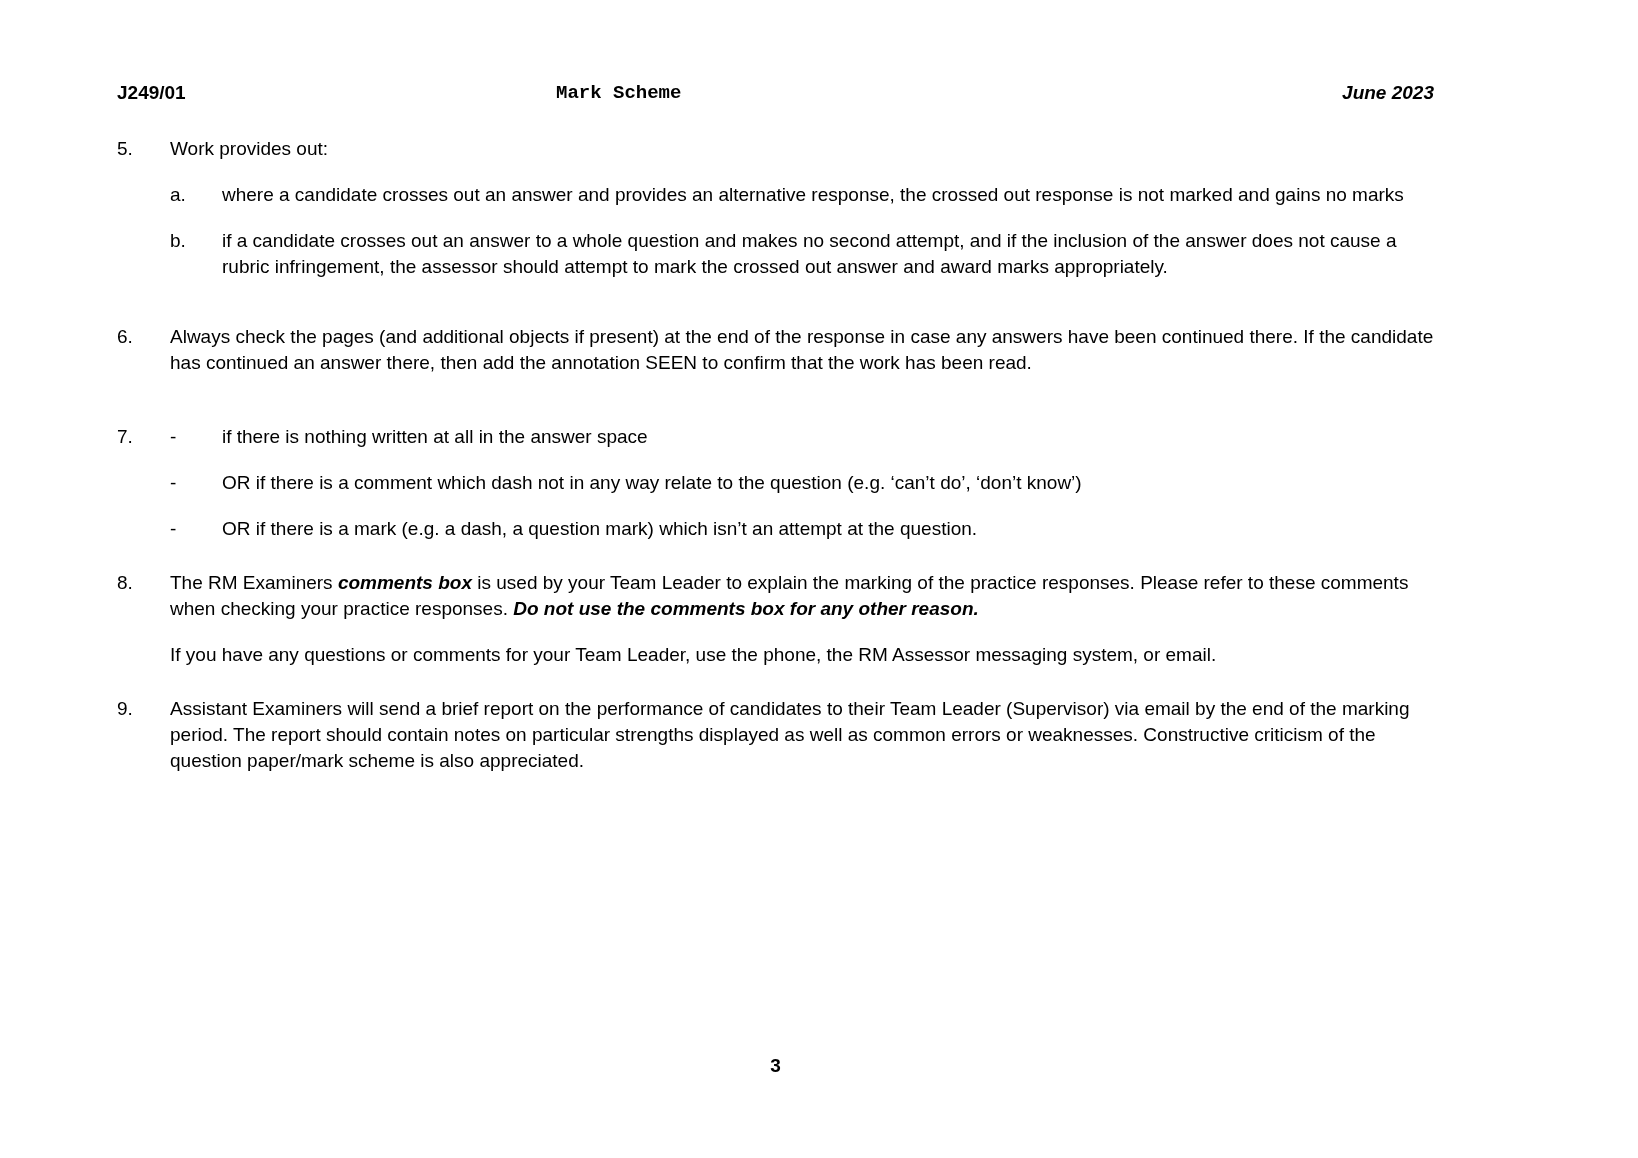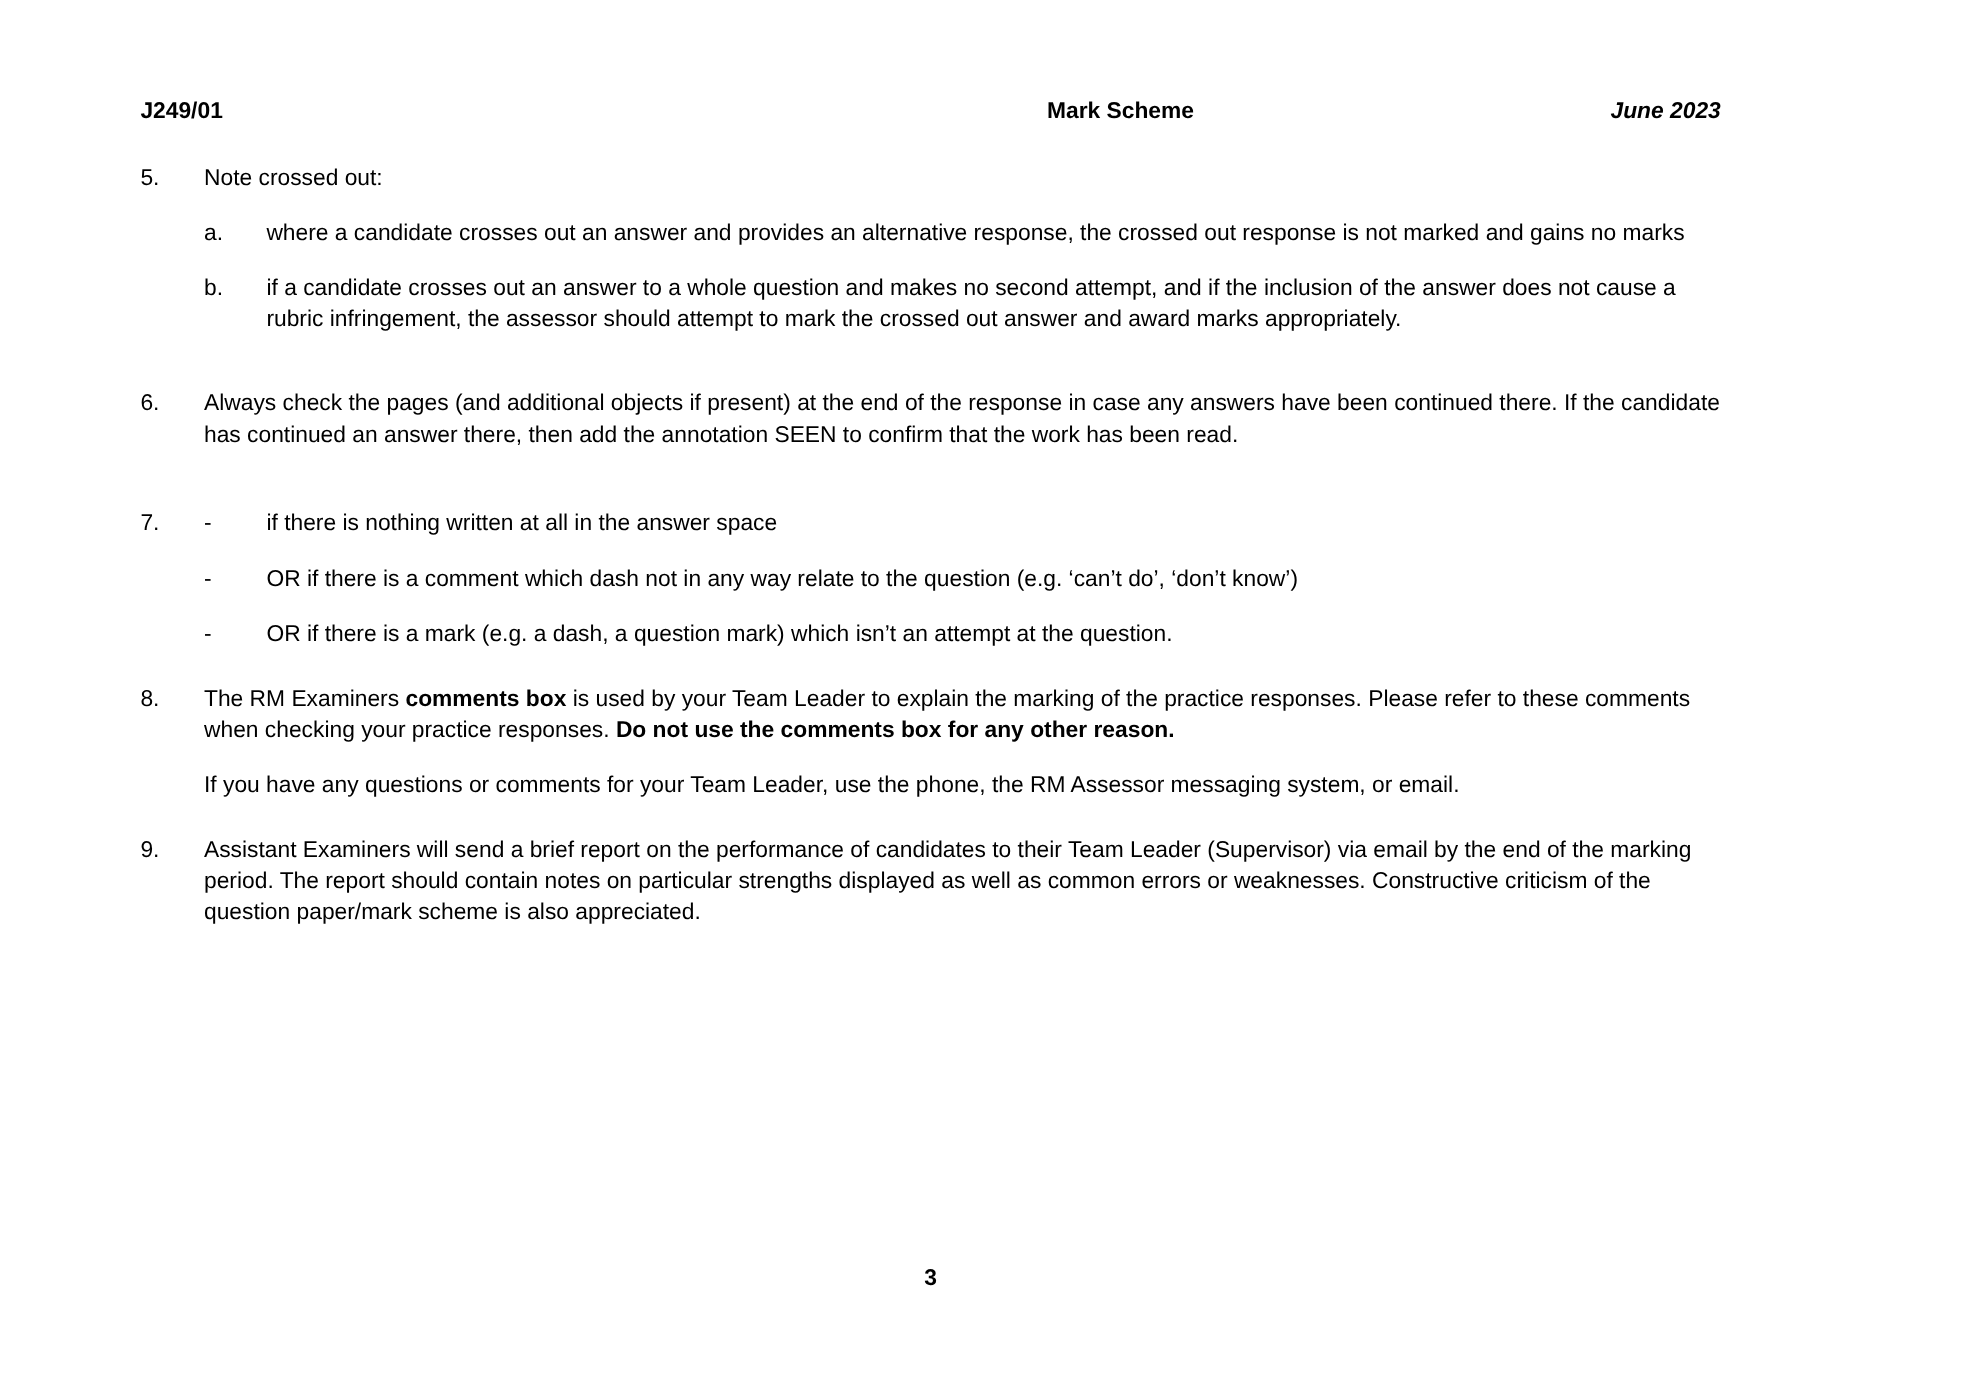--- a/index.html
+++ b/index.html
@@ -16,38 +16,38 @@
     line-height: 26px;
     padding: 64px 204px 0 117px;
     overflow: hidden;
   }
   .header {
     display: flex;
     font-weight: 700;
     margin-bottom: 30px;
   }
   .h-left   { flex: 1; text-align: left; }
-  .h-center { flex: 1; text-align: right; }
+  .h-center { flex: 1; text-align: left; font-family: Liberation Mono, monospace; }
   .h-right  { flex: 1; text-align: right; font-style: italic; }
 
   .doc-item { display: flex; margin-bottom: 28px; }
   .doc-item:nth-child(1) { margin-bottom: 44px; }
   .doc-item:nth-child(2) { margin-bottom: 48px; }
 
   .item-number { flex: 0 0 53px; width: 53px; }
   .item-content { flex: 1; min-width: 0; }
 
   .block { margin-bottom: 20px; }
   .block:last-child { margin-bottom: 0; }
 
   .subrow { display: flex; }
   .sub-marker { flex: 0 0 52px; width: 52px; }
   .sub-text { flex: 1; min-width: 0; }
 
-  .bold { font-weight: 700; }
+  .bold { font-weight: 700; font-style: italic; }
 
   .footer {
     position: absolute;
     left: 117px;
     right: 204px;
     bottom: 95px;
     text-align: center;
     font-weight: 700;
   }
 </style>
@@ -59,21 +59,21 @@
   <div class="header">
     <div class="h-left">J249/01</div>
     <div class="h-center">Mark Scheme</div>
     <div class="h-right">June 2023</div>
   </div>
 
   <div class="items">
       <div class="doc-item">
         <div class="item-number">5.</div>
         <div class="item-content">
-          <div class="block para"><span>Note crossed out:</span></div>
+          <div class="block para"><span>Work provides out:</span></div>
           <div class="block subrow">
             <div class="sub-marker">a.</div>
             <div class="sub-text"><span>where a candidate crosses out an answer and provides an alternative response, the crossed out response is not marked and gains no marks</span></div>
           </div>
           <div class="block subrow">
             <div class="sub-marker">b.</div>
             <div class="sub-text"><span>if a candidate crosses out an answer to a whole question and makes no second attempt, and if the inclusion of the answer does not cause a rubric infringement, the assessor should attempt to mark the crossed out answer and award marks appropriately.</span></div>
           </div>
         </div>
       </div>

